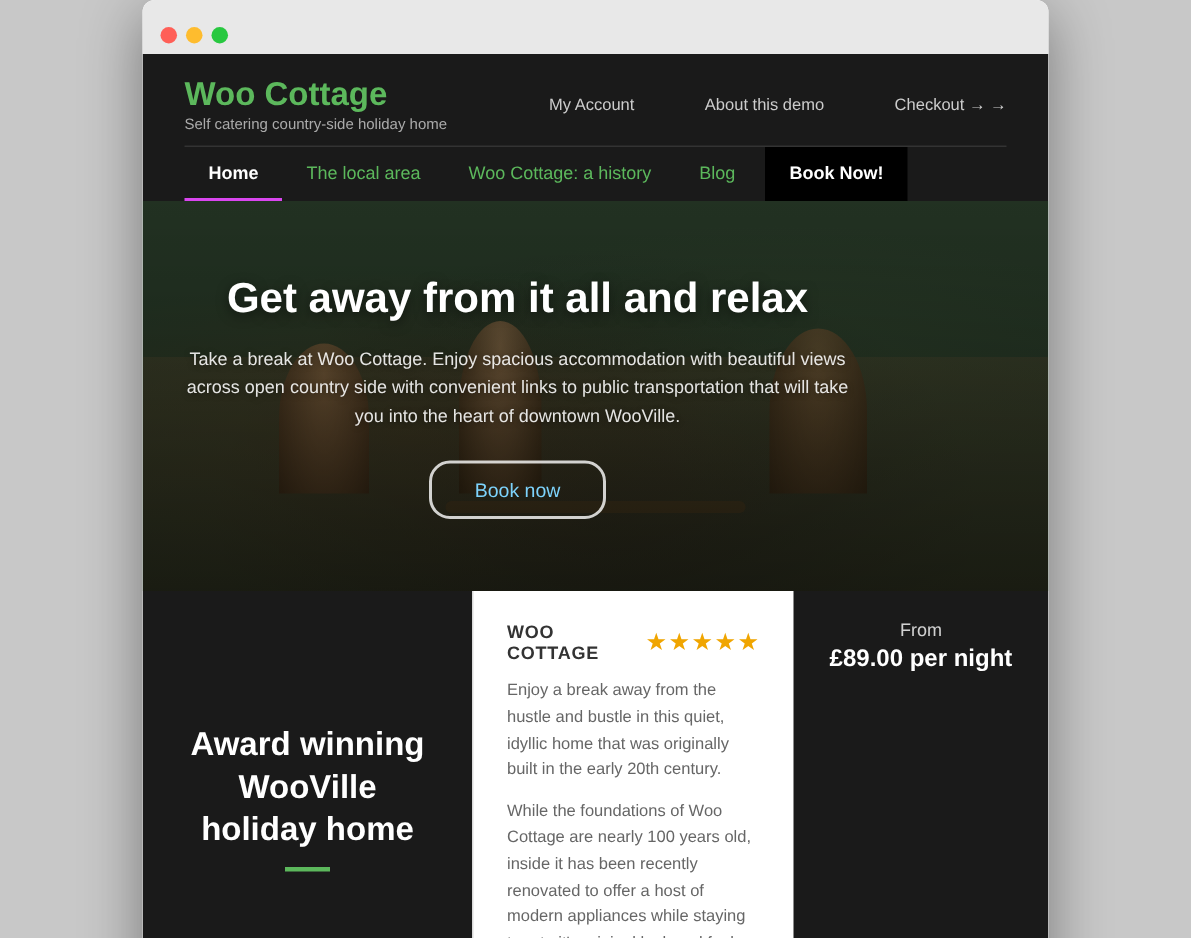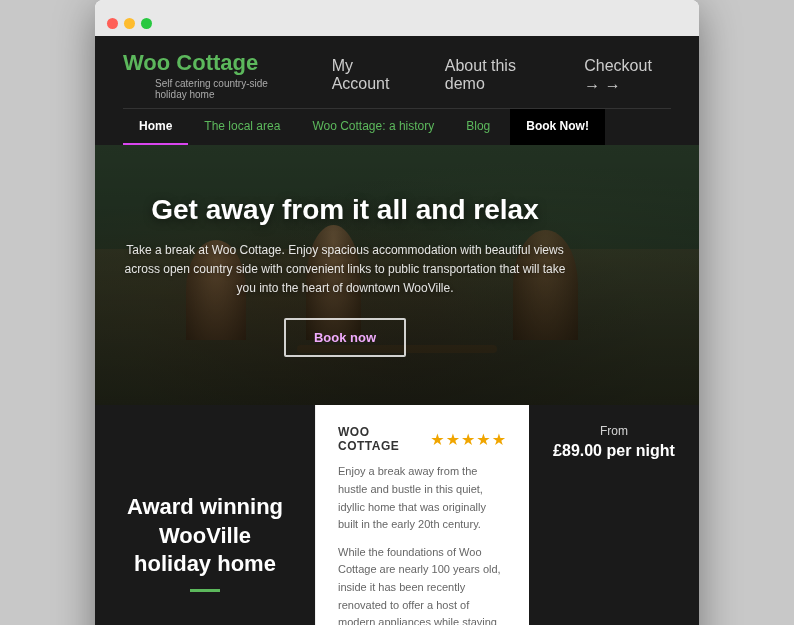--- a/index.html
+++ b/index.html
@@ -59,32 +59,31 @@
       color: #5cb85c;
       font-size: 22px;
       font-weight: 700;
       line-height: 1.2;
     }
 
     .logo-tagline {
       color: #aaa;
       font-size: 10px;
       margin-top: 2px;
-      margin-left: 32px;
     }
 
     .header-links {
       display: flex;
       gap: 16px;
       align-items: center;
     }
 
     .header-link {
       color: #ccc;
-      font-size: 16px;
+      font-size: 11px;
       text-decoration: none;
       cursor: pointer;
       padding-left: 31px;
     }
 
     .header-link.checkout::after {
       content: ' →';
     }
 
     .nav-bar {
@@ -217,26 +216,26 @@
       font-size: 12px;
       line-height: 1.6;
       margin-bottom: 20px;
       text-shadow: 0 1px 4px rgba(0,0,0,0.4);
     }
 
     .hero-btn {
       display: inline-block;
       padding: 10px 28px;
       border: 2px solid rgba(255,255,255,0.8);
-      color: #f0abfc;
+      color: #7dd3fc;
       font-size: 13px;
-      font-weight: 700;
+      font-weight: 400;
       cursor: pointer;
       background: transparent;
-      border-radius: 2px;
+      border-radius: 14px;
     }
 
     
     .bottom-section {
       display: flex;
       min-height: 180px;
     }
 
     .bottom-award {
       background: #1a1a1a;

